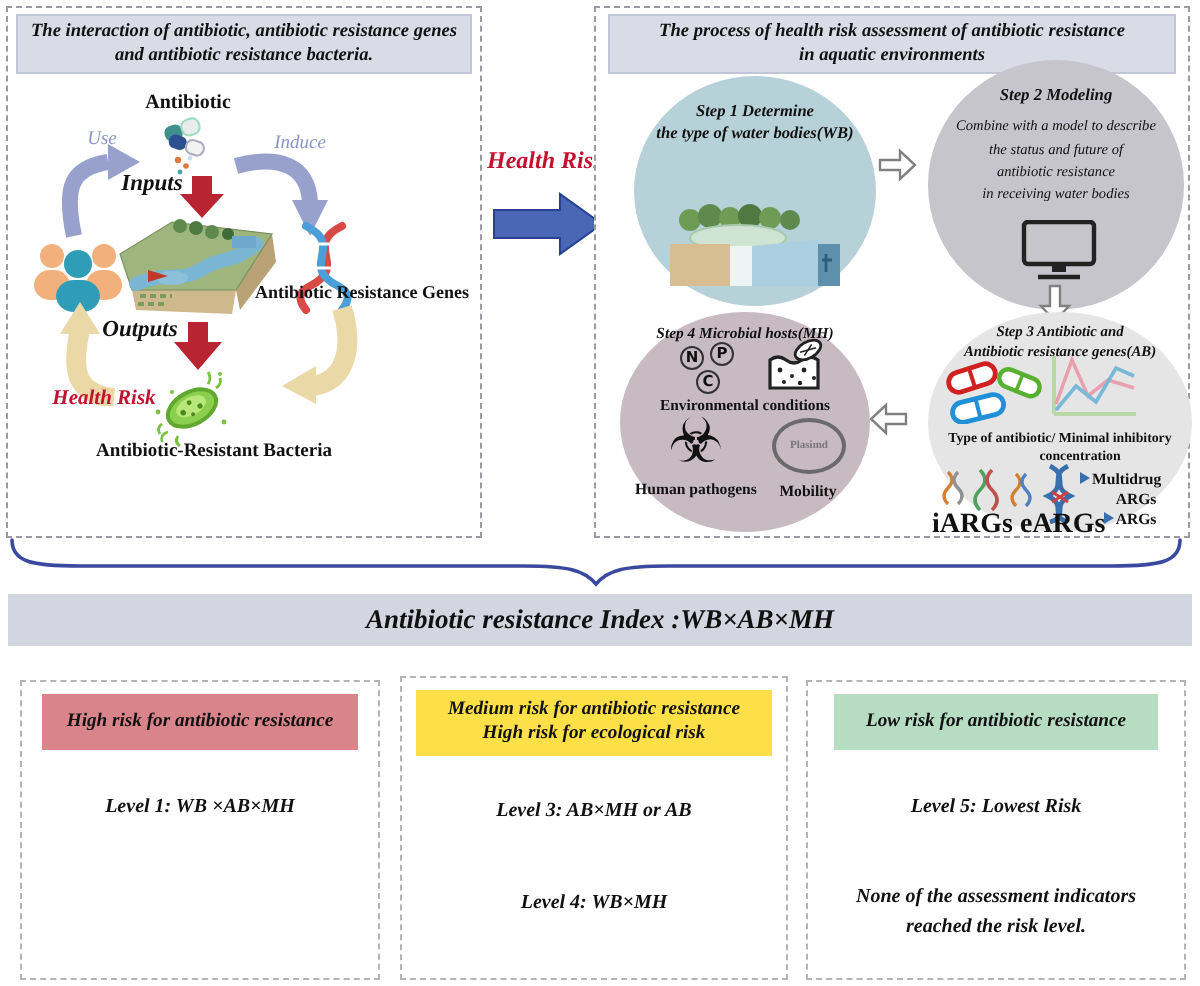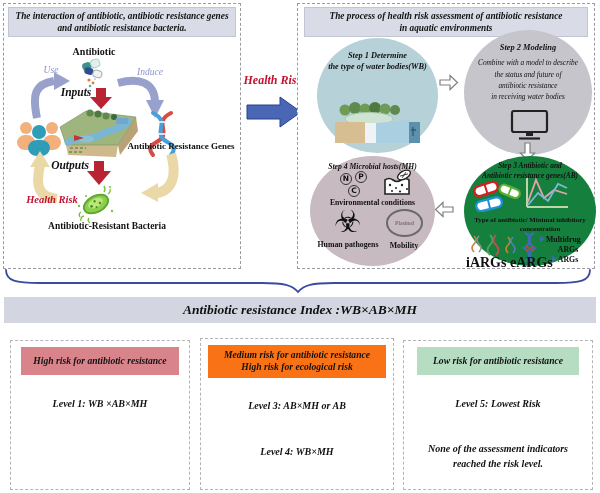--- a/index.html
+++ b/index.html
@@ -15,21 +15,21 @@
   .red{color:#c31230;}
   .lavender{color:#8a94c8;font-style:italic;}
   .circle{position:absolute;border-radius:50%;text-align:center;}
   .circle-title{font-weight:bold;font-style:italic;line-height:1.35;}
   .white-arrow{fill:#ffffff;stroke:#808080;stroke-width:1.2;}
   .index-bar{position:absolute;left:4px;top:297px;width:592px;height:26px;background:#d3d5e1;
              font-weight:bold;font-style:italic;font-size:13.5px;text-align:center;line-height:26px;}
   .risk-box{position:absolute;border:1.5px dashed #b4b4b4;background:#fff;}
   .risk-header{font-weight:bold;font-style:italic;text-align:center;line-height:1.3;}
   .risk-header.high{background:#d9848b;}
-  .risk-header.medium{background:#f97316;}
+  .risk-header.medium{background:#fde047;}
   .risk-header.low{background:#b6dcc2;}
   .level{position:absolute;left:0;width:100%;text-align:center;font-weight:bold;font-style:italic;font-size:10px;}
   .npc{position:absolute;width:10px;height:10px;border:1px solid #333;border-radius:50%;
        font-size:7.5px;font-weight:bold;line-height:10px;text-align:center;background:transparent;
        font-family:"DejaVu Sans",sans-serif;font-style:normal;}
   .tri-right{display:inline-block;width:0;height:0;border-top:3px solid transparent;
              border-bottom:3px solid transparent;border-left:5px solid #3a6fae;margin-right:1px;}
   .plasmid-oval{position:absolute;border:2.5px solid #6a6a6a;border-radius:50%;
                 display:flex;align-items:center;justify-content:center;
                 font-size:5.5px;color:#777;font-weight:bold;font-style:normal;}
@@ -202,21 +202,21 @@
         <rect x="5" y="1" width="35" height="21" rx="2" fill="none" stroke="#222" stroke-width="2.2"></rect>
         <rect x="19" y="22" width="7" height="4" fill="#222"></rect>
         <line x1="12" y1="28.5" x2="33" y2="28.5" stroke="#222" stroke-width="2.2"></line>
       </svg>
     </div>
 
     <svg class="abs white-arrow" style="left:221px;top:138px;" width="17" height="20" viewBox="0 0 17 20">
       <polygon points="6,1 11,1 11,11 15.5,11 8.5,18.5 1.5,11 6,11"></polygon>
     </svg>
 
-    <div class="circle" style="left:166px;top:152px;width:132px;height:110px;background:#15803d;">
+    <div class="circle" style="left:166px;top:152px;width:132px;height:110px;background:#e5e5e5;">
       <div class="circle-title" style="padding-top:5px;font-size:7.4px;">
         <span style="display:block;">Step 3 Antibiotic and</span>
         <span style="display:block;">Antibiotic resistance genes(AB)</span>
       </div>
 
       <svg class="abs" style="left:8px;top:24px;" width="50" height="32" viewBox="0 0 50 32">
         <g transform="rotate(-18 14 9)">
             <rect x="2" y="4" width="24" height="10" rx="5" fill="#fff" stroke="#d02020" stroke-width="2.4"></rect>
             <line x1="14" y1="4" x2="14" y2="14" stroke="#d02020" stroke-width="2"></line>
           </g>

